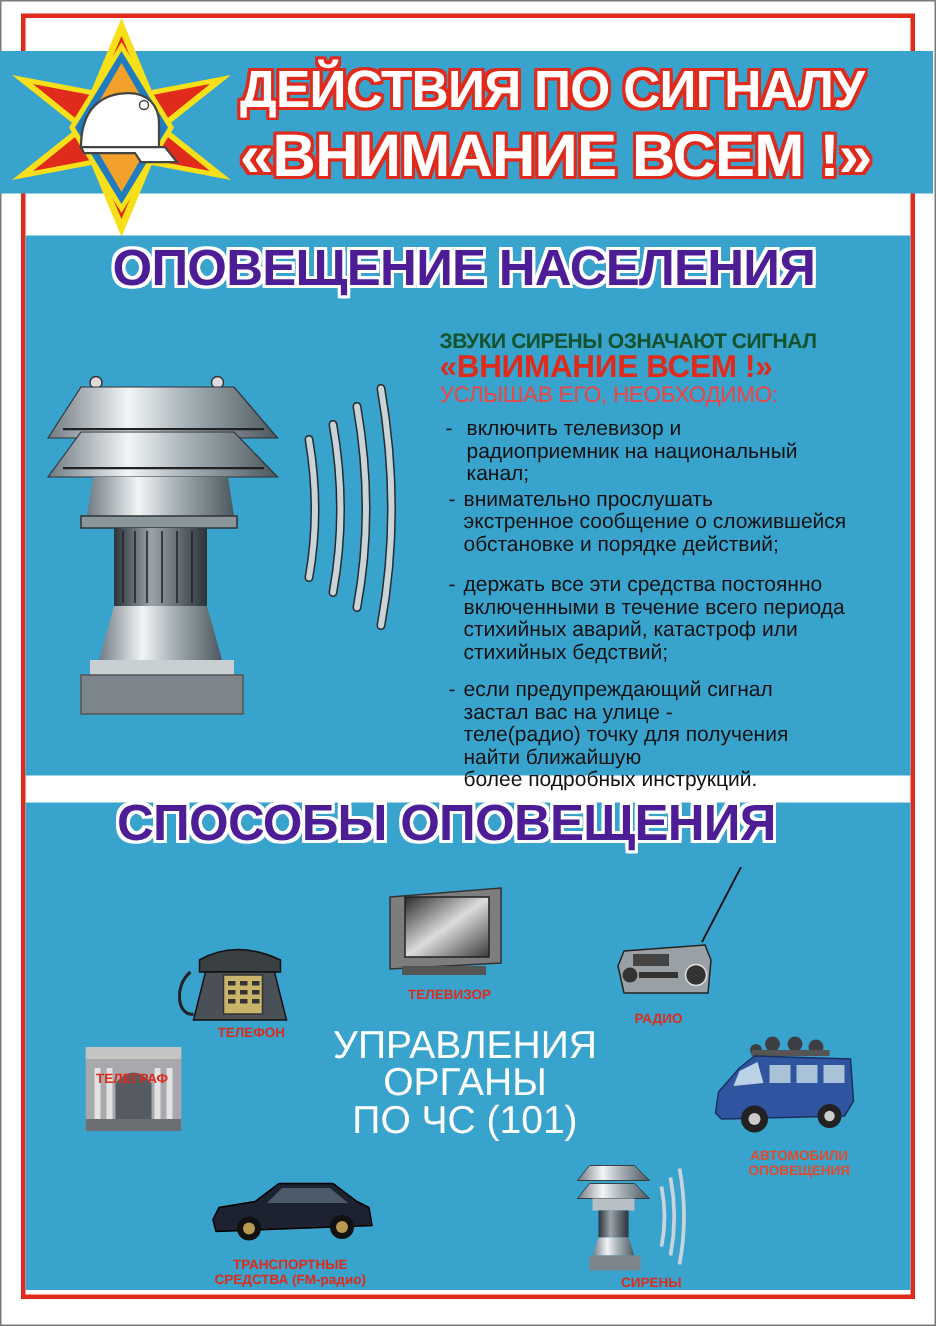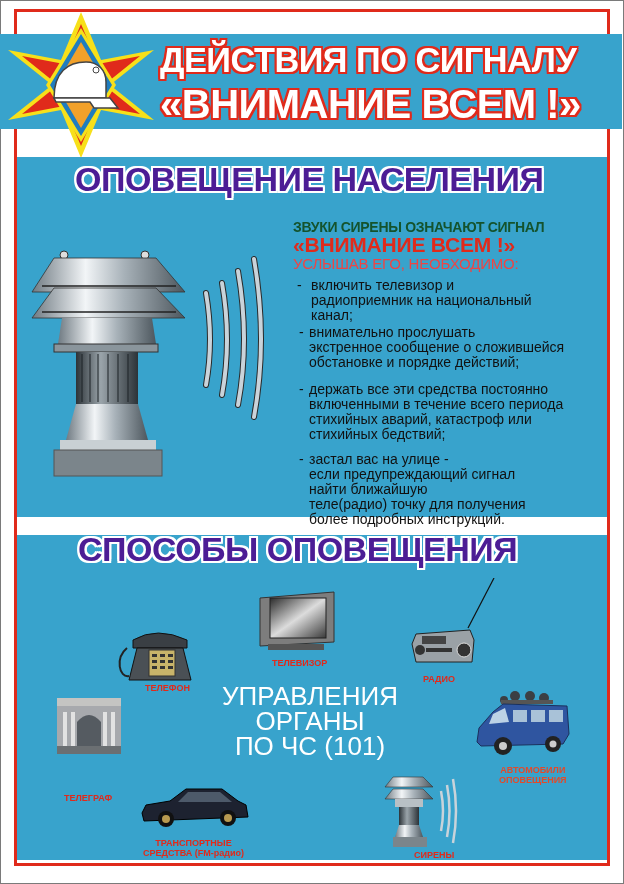--- a/index.html
+++ b/index.html
@@ -148,24 +148,24 @@
 </div>
 <div class="bullet" style="left:299px; top:382px;">
   <span class="dash">-</span>
   <span class="txt" style="padding-left:10px">держать все эти средства постоянно</span>
   <span class="txt" style="padding-left:10px">включенными в течение всего периода</span>
   <span class="txt" style="padding-left:10px">стихийных аварий, катастроф или</span>
   <span class="txt" style="padding-left:10px">стихийных бедствий;</span>
 </div>
 <div class="bullet" style="left:299px; top:452px;">
   <span class="dash">-</span>
+  <span class="txt" style="padding-left:10px">если предупреждающий сигнал</span>
   <span class="txt" style="padding-left:10px">застал вас на улице -</span>
-  <span class="txt" style="padding-left:10px">если предупреждающий сигнал</span>
+  <span class="txt" style="padding-left:10px">теле(радио) точку для получения</span>
   <span class="txt" style="padding-left:10px">найти ближайшую</span>
-  <span class="txt" style="padding-left:10px">теле(радио) точку для получения</span>
   <span class="txt" style="padding-left:10px">более подробных инструкций.</span>
 </div>
 
 <div class="band sec2"></div>
 <div class="h-sec h-sec2 outline-red">СПОСОБЫ ОПОВЕЩЕНИЯ</div>
 
 <svg class="item" style="left:256px; top:590px; width:80px; height:62px;" viewBox="0 0 80 62">
   <defs>
       <linearGradient id="scr" x1="0" x2="1" y1="0" y2="1">
         <stop offset="0" stop-color="#2b2b2b"></stop>
@@ -213,21 +213,21 @@
   <rect x="0" y="0" width="64" height="8" fill="#c4c4c2"></rect>
   <path d="M20,56 L20,24 Q32,10 44,24 L44,56 Z" fill="#555b61"></path>
   <g fill="#e2e2e2">
       <rect x="6" y="14" width="4" height="42"></rect>
       <rect x="14" y="14" width="4" height="42"></rect>
       <rect x="46" y="14" width="4" height="42"></rect>
       <rect x="54" y="14" width="4" height="42"></rect>
     </g>
   <rect x="0" y="48" width="64" height="8" fill="#6b6f72"></rect>
 </svg>
-<div class="item-label" style="left:64px; top:793px;">ТЕЛЕГРАФ</div>
+<div class="item-label" style="left:64px; top:714px;">ТЕЛЕГРАФ</div>
 
 <div class="center-text">
   <div>УПРАВЛЕНИЯ</div>
   <div>ОРГАНЫ</div>
   <div>ПО ЧС (101)</div>
 </div>
 
 <svg class="item" style="left:473px; top:688px; width:100px; height:72px;" viewBox="0 0 100 72">
   <g fill="#3b3f44">
       <circle cx="42" cy="8" r="5"></circle>

